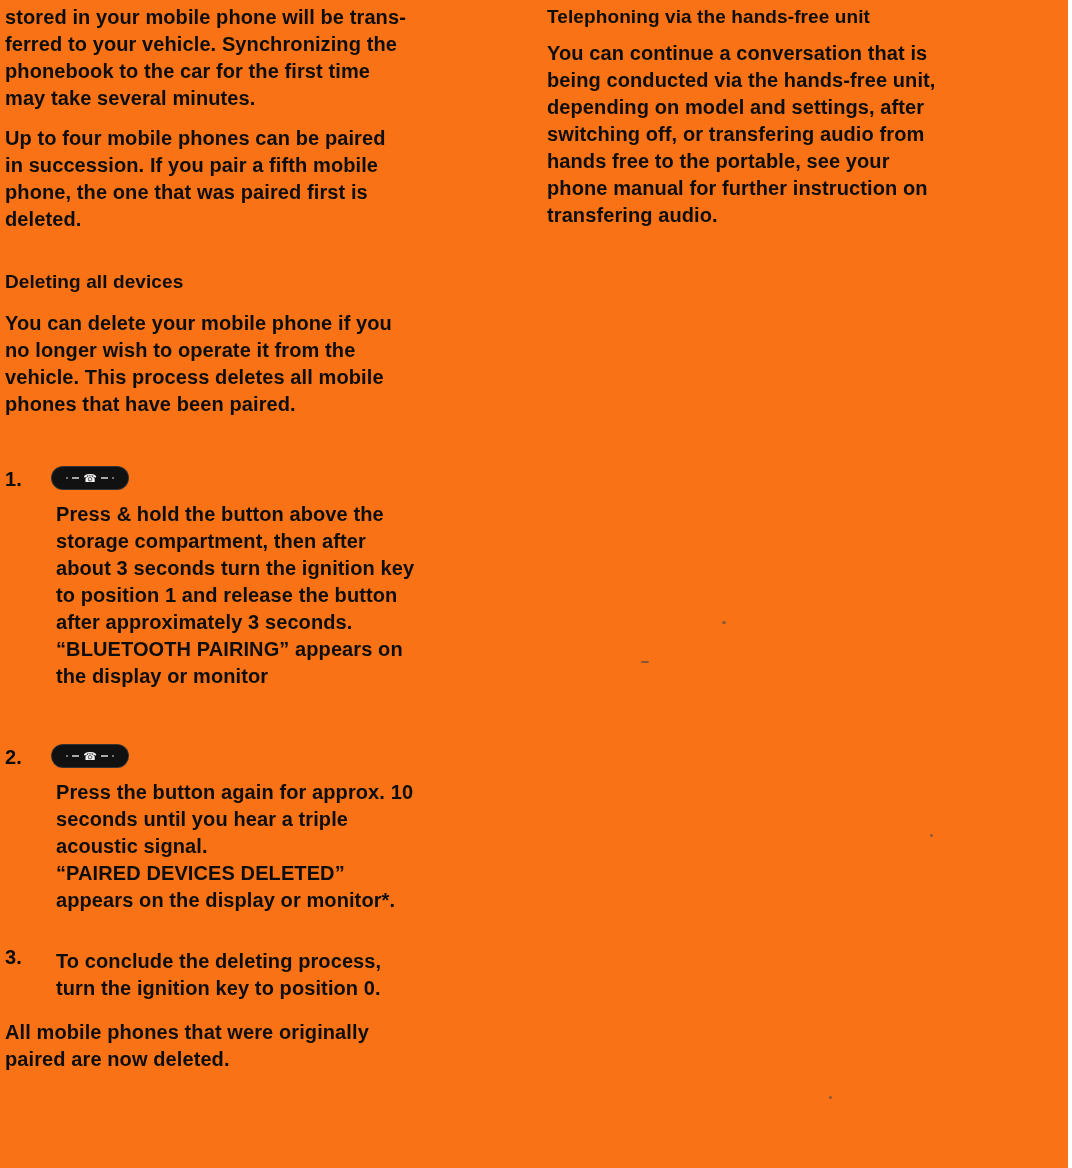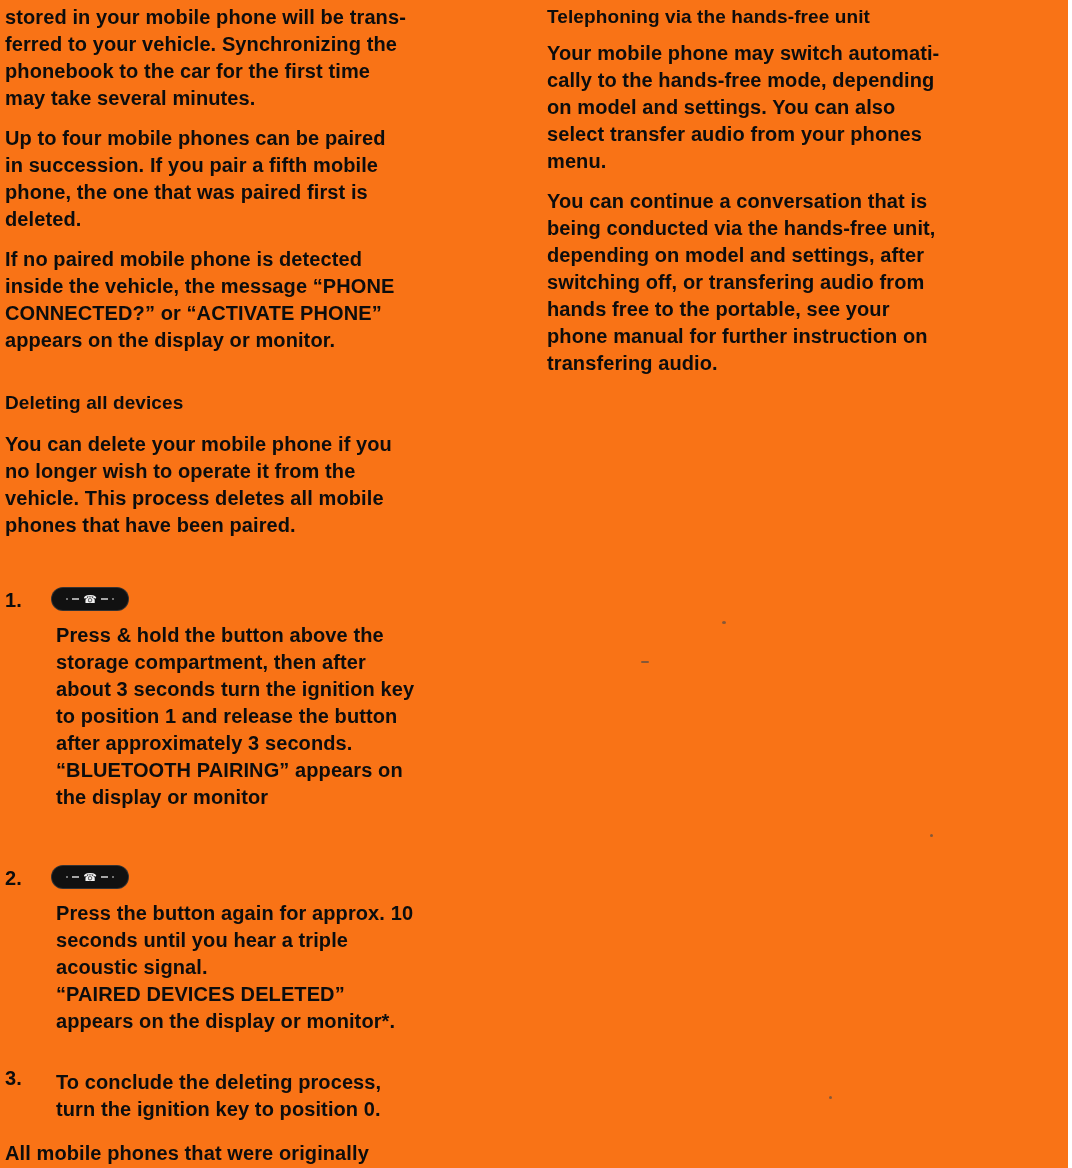--- a/index.html
+++ b/index.html
@@ -109,24 +109,20 @@
 
   <div class="col col-left">
     <p class="body">stored in your mobile phone will be trans-
 ferred to your vehicle. Synchronizing the
 phonebook to the car for the first time
 may take several minutes.</p>
     <p class="body">Up to four mobile phones can be paired
 in succession. If you pair a fifth mobile
 phone, the one that was paired first is
 deleted.</p>
-    <p class="body">If no paired mobile phone is detected
-inside the vehicle, the message “PHONE
-CONNECTED?” or “ACTIVATE PHONE”
-appears on the display or monitor.</p>
 
     <h2 class="heading">Deleting all devices</h2>
 
     <p class="body">You can delete your mobile phone if you
 no longer wish to operate it from the
 vehicle. This process deletes all mobile
 phones that have been paired.</p>
 
     <div class="steps">
 
@@ -177,25 +173,20 @@
       </div>
 
     </div>
 
     <p class="body">All mobile phones that were originally
 paired are now deleted.</p>
   </div>
 
   <div class="col col-right">
     <h2 class="heading">Telephoning via the hands-free unit</h2>
-    <p class="body">Your mobile phone may switch automati-
-cally to the hands-free mode, depending
-on model and settings. You can also
-select transfer audio from your phones
-menu.</p>
     <p class="body">You can continue a conversation that is
 being conducted via the hands-free unit,
 depending on model and settings, after
 switching off, or transfering audio from
 hands free to the portable, see your
 phone manual for further instruction on
 transfering audio.</p>
   </div>
 
   <div class="speck" style="left:722px; top:621px; width:4px;  height:3px;"></div>

